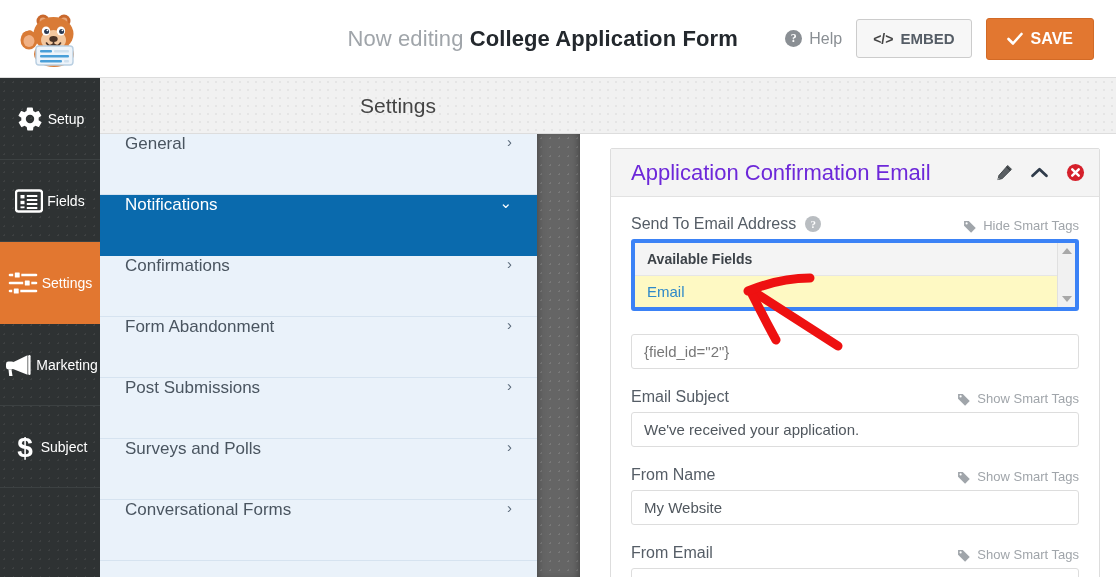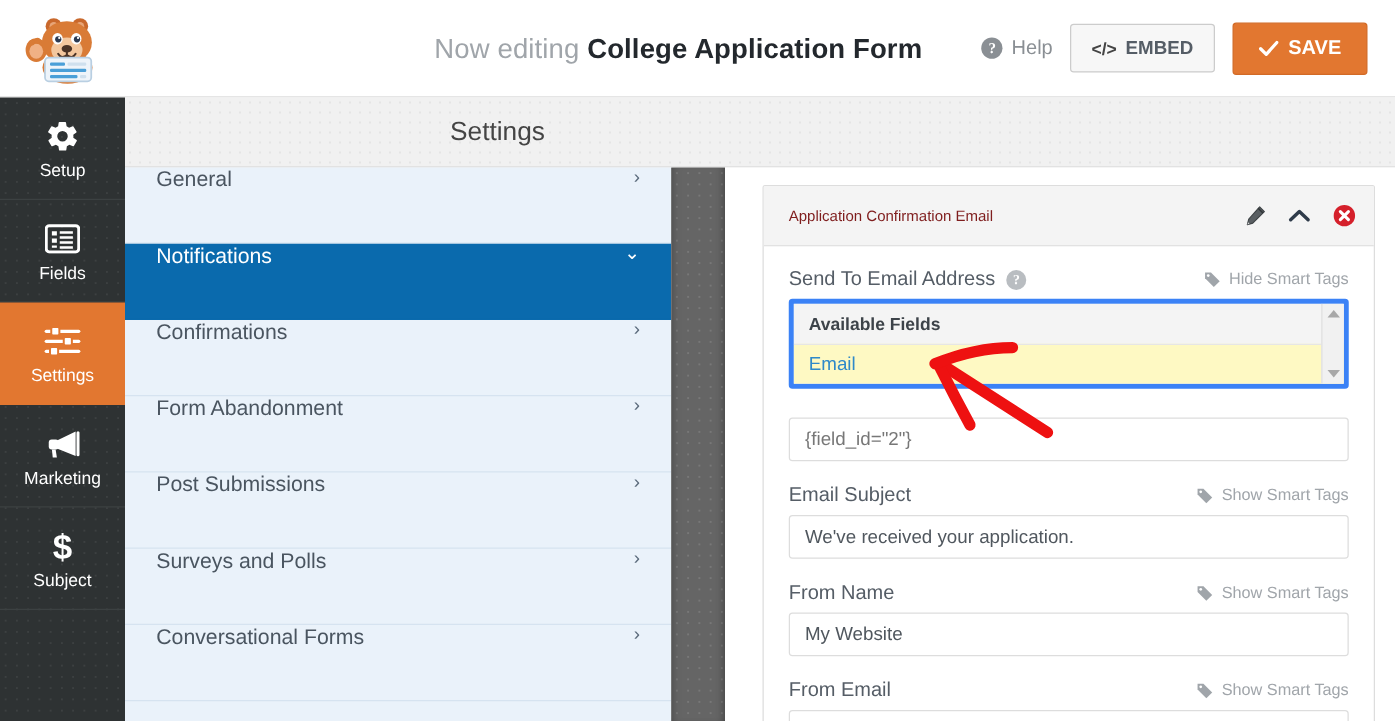--- a/index.html
+++ b/index.html
@@ -55,21 +55,21 @@
   }
 
   
   .rail {
     position: absolute; left: 0; top: 78px; width: 100px; height: 499px;
     background: #2e3233;
     background-image: radial-gradient(rgba(255,255,255,.07) 1px, transparent 1px);
     background-size: 9px 9px;
   }
   .rail-item {
-    height: 82px; display: flex; flex-direction: column;
+    height: 82px; display: flex; flex-direction: row;
     align-items: center; justify-content: center; gap: 4px;
     color: #ffffff; cursor: pointer;
     border-bottom: 1px solid #3c4142;
   }
   .rail-item.active { background: #e27730; border-bottom-color: #e27730; }
   .rail-label { font-size: 14px; }
   .rail-ico { height: 30px; display: flex; align-items: center; justify-content: center; }
   .rail-ico svg { display: block; }
 
   
@@ -117,27 +117,27 @@
     background: #ffffff; overflow: hidden;
   }
   .notif-card {
     position: absolute; left: 30px; top: 14px; width: 490px;
     border: 1px solid #dddddd; background: #ffffff; border-radius: 2px;
   }
   .notif-head {
     height: 48px; background: #f4f4f4; border-bottom: 1px solid #e2e2e2;
     display: flex; align-items: center; padding: 0 14px 0 20px;
   }
-  .notif-head .ntitle { flex: 1; font-size: 12px; color: #7f1d1d; }
+  .notif-head .ntitle { flex: 1; font-size: 22px; color: #6d28d9; }
   .head-icons { display: flex; align-items: center; gap: 17px; }
   .head-icons .hico { cursor: pointer; display: flex; align-items: center; }
 
   .card-body { padding: 18px 20px 20px 20px; }
   .field-row {
-    display: flex; align-items: flex-start; justify-content: space-between;
+    display: flex; align-items: flex-end; justify-content: space-between;
     margin-bottom: 6px;
   }
   .field-label {
     font-size: 16px; color: #555d66; display: flex; align-items: center; gap: 9px;
   }
   .lbl-help {
     width: 16px; height: 16px; border-radius: 50%; background: #b9bdc1; color: #fff;
     font-size: 11px; font-weight: bold; line-height: 16px; text-align: center;
     font-family: "Liberation Serif", serif; cursor: pointer;
   }

